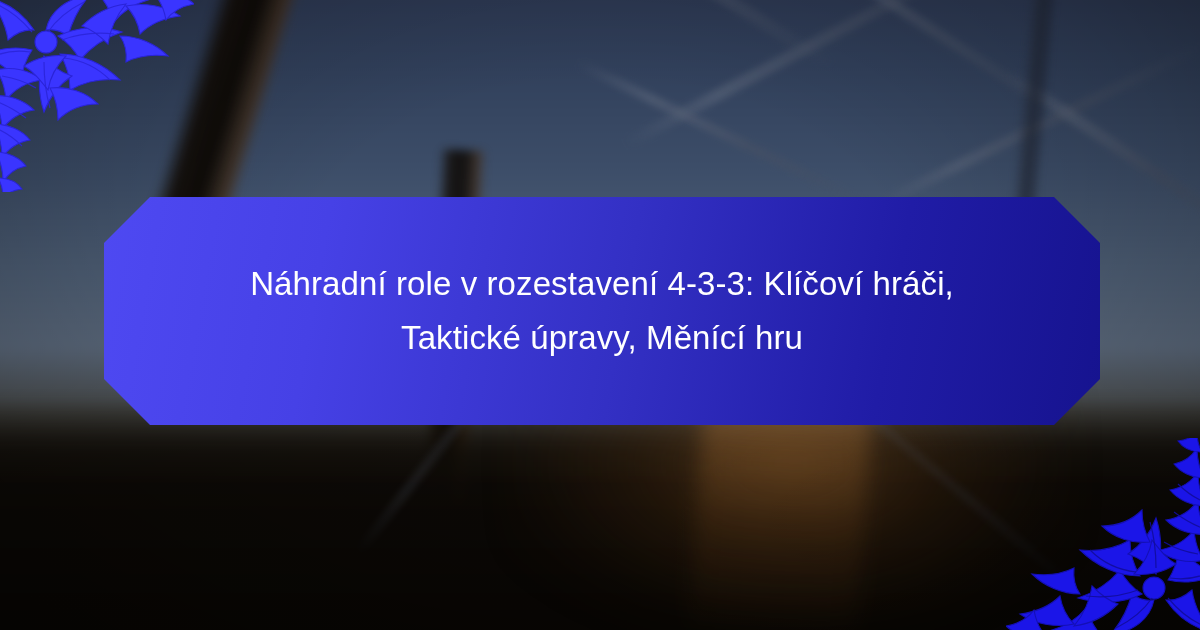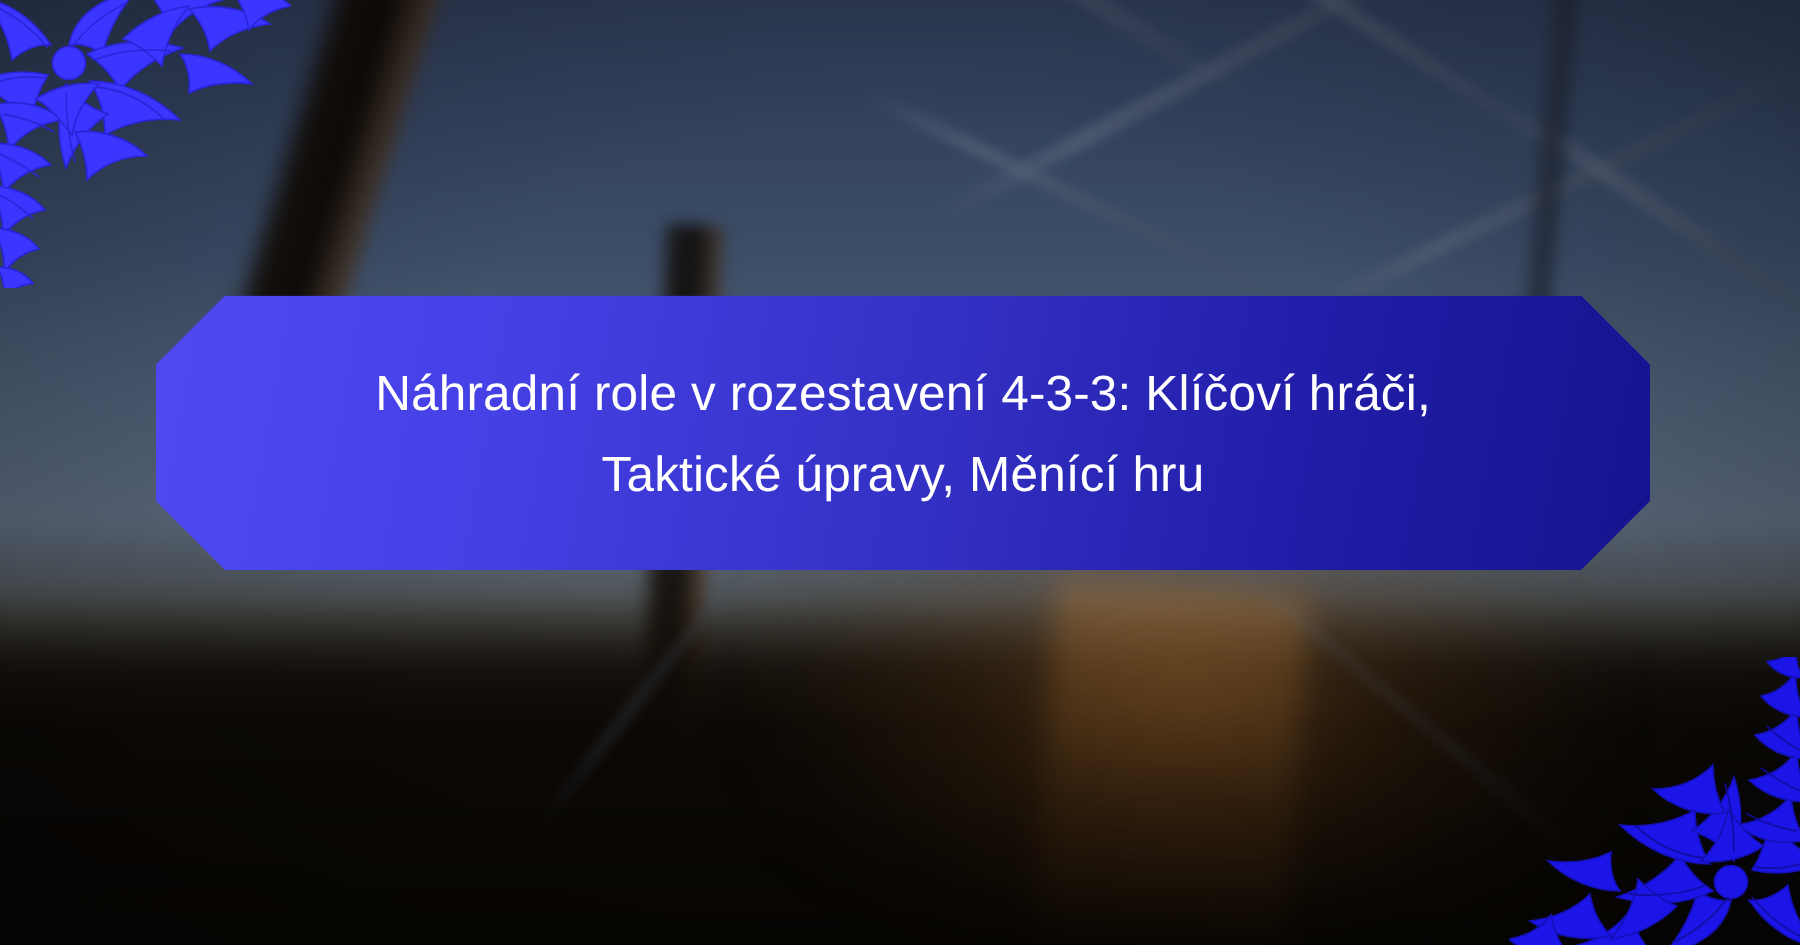--- a/index.html
+++ b/index.html
@@ -169,21 +169,21 @@
   .ornament svg { display: block; width: 100%; height: 100%; }
   .ornament-tl { left: -6px;  top: -8px; }
   .ornament-br { right: -6px; bottom: -8px; transform: rotate(180deg); }
 
   
   .banner {
     position: absolute;
     left: 104px;
     top: 197px;
     width: 996px;
-    height: 183px;
+    height: 228px;
     background: linear-gradient(100deg, #4e49f2 0%, #4641e6 22%, #3330c4 52%, #201ca6 78%, #16138f 100%);
     clip-path: polygon(
       46px 0,
       calc(100% - 46px) 0,
       100% 46px,
       100% calc(100% - 46px),
       calc(100% - 46px) 100%,
       46px 100%,
       0 calc(100% - 46px),
       0 46px

